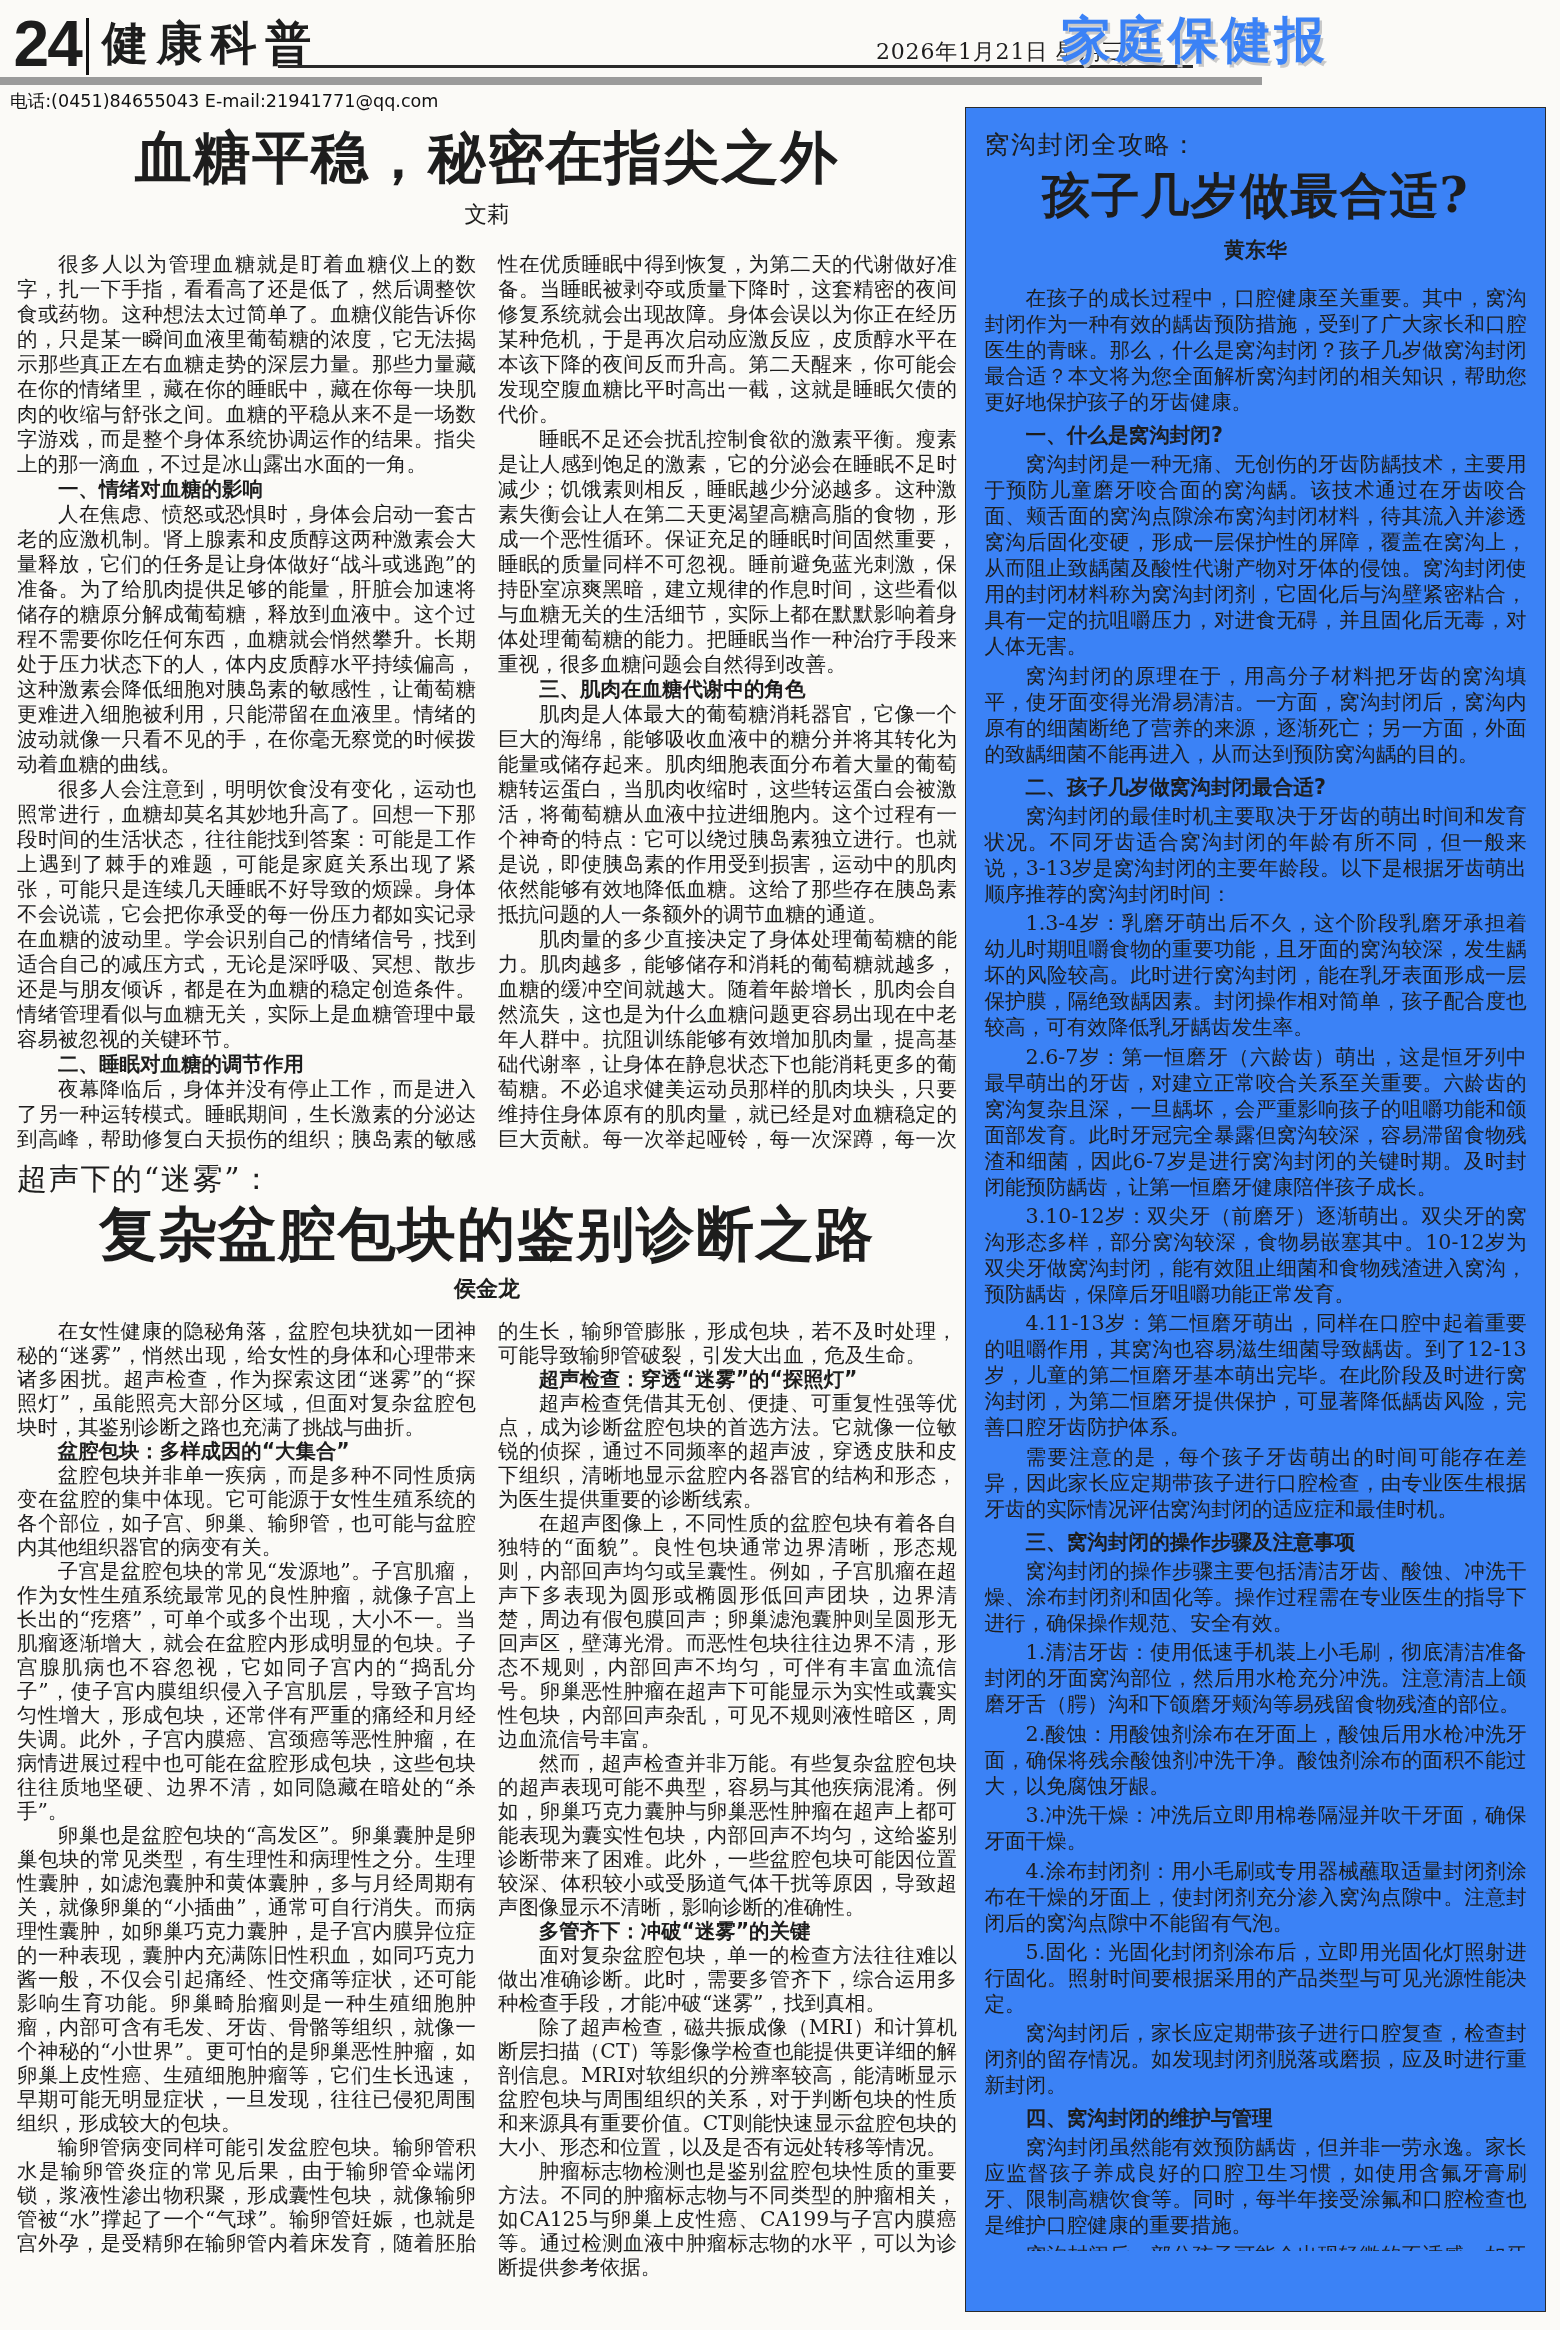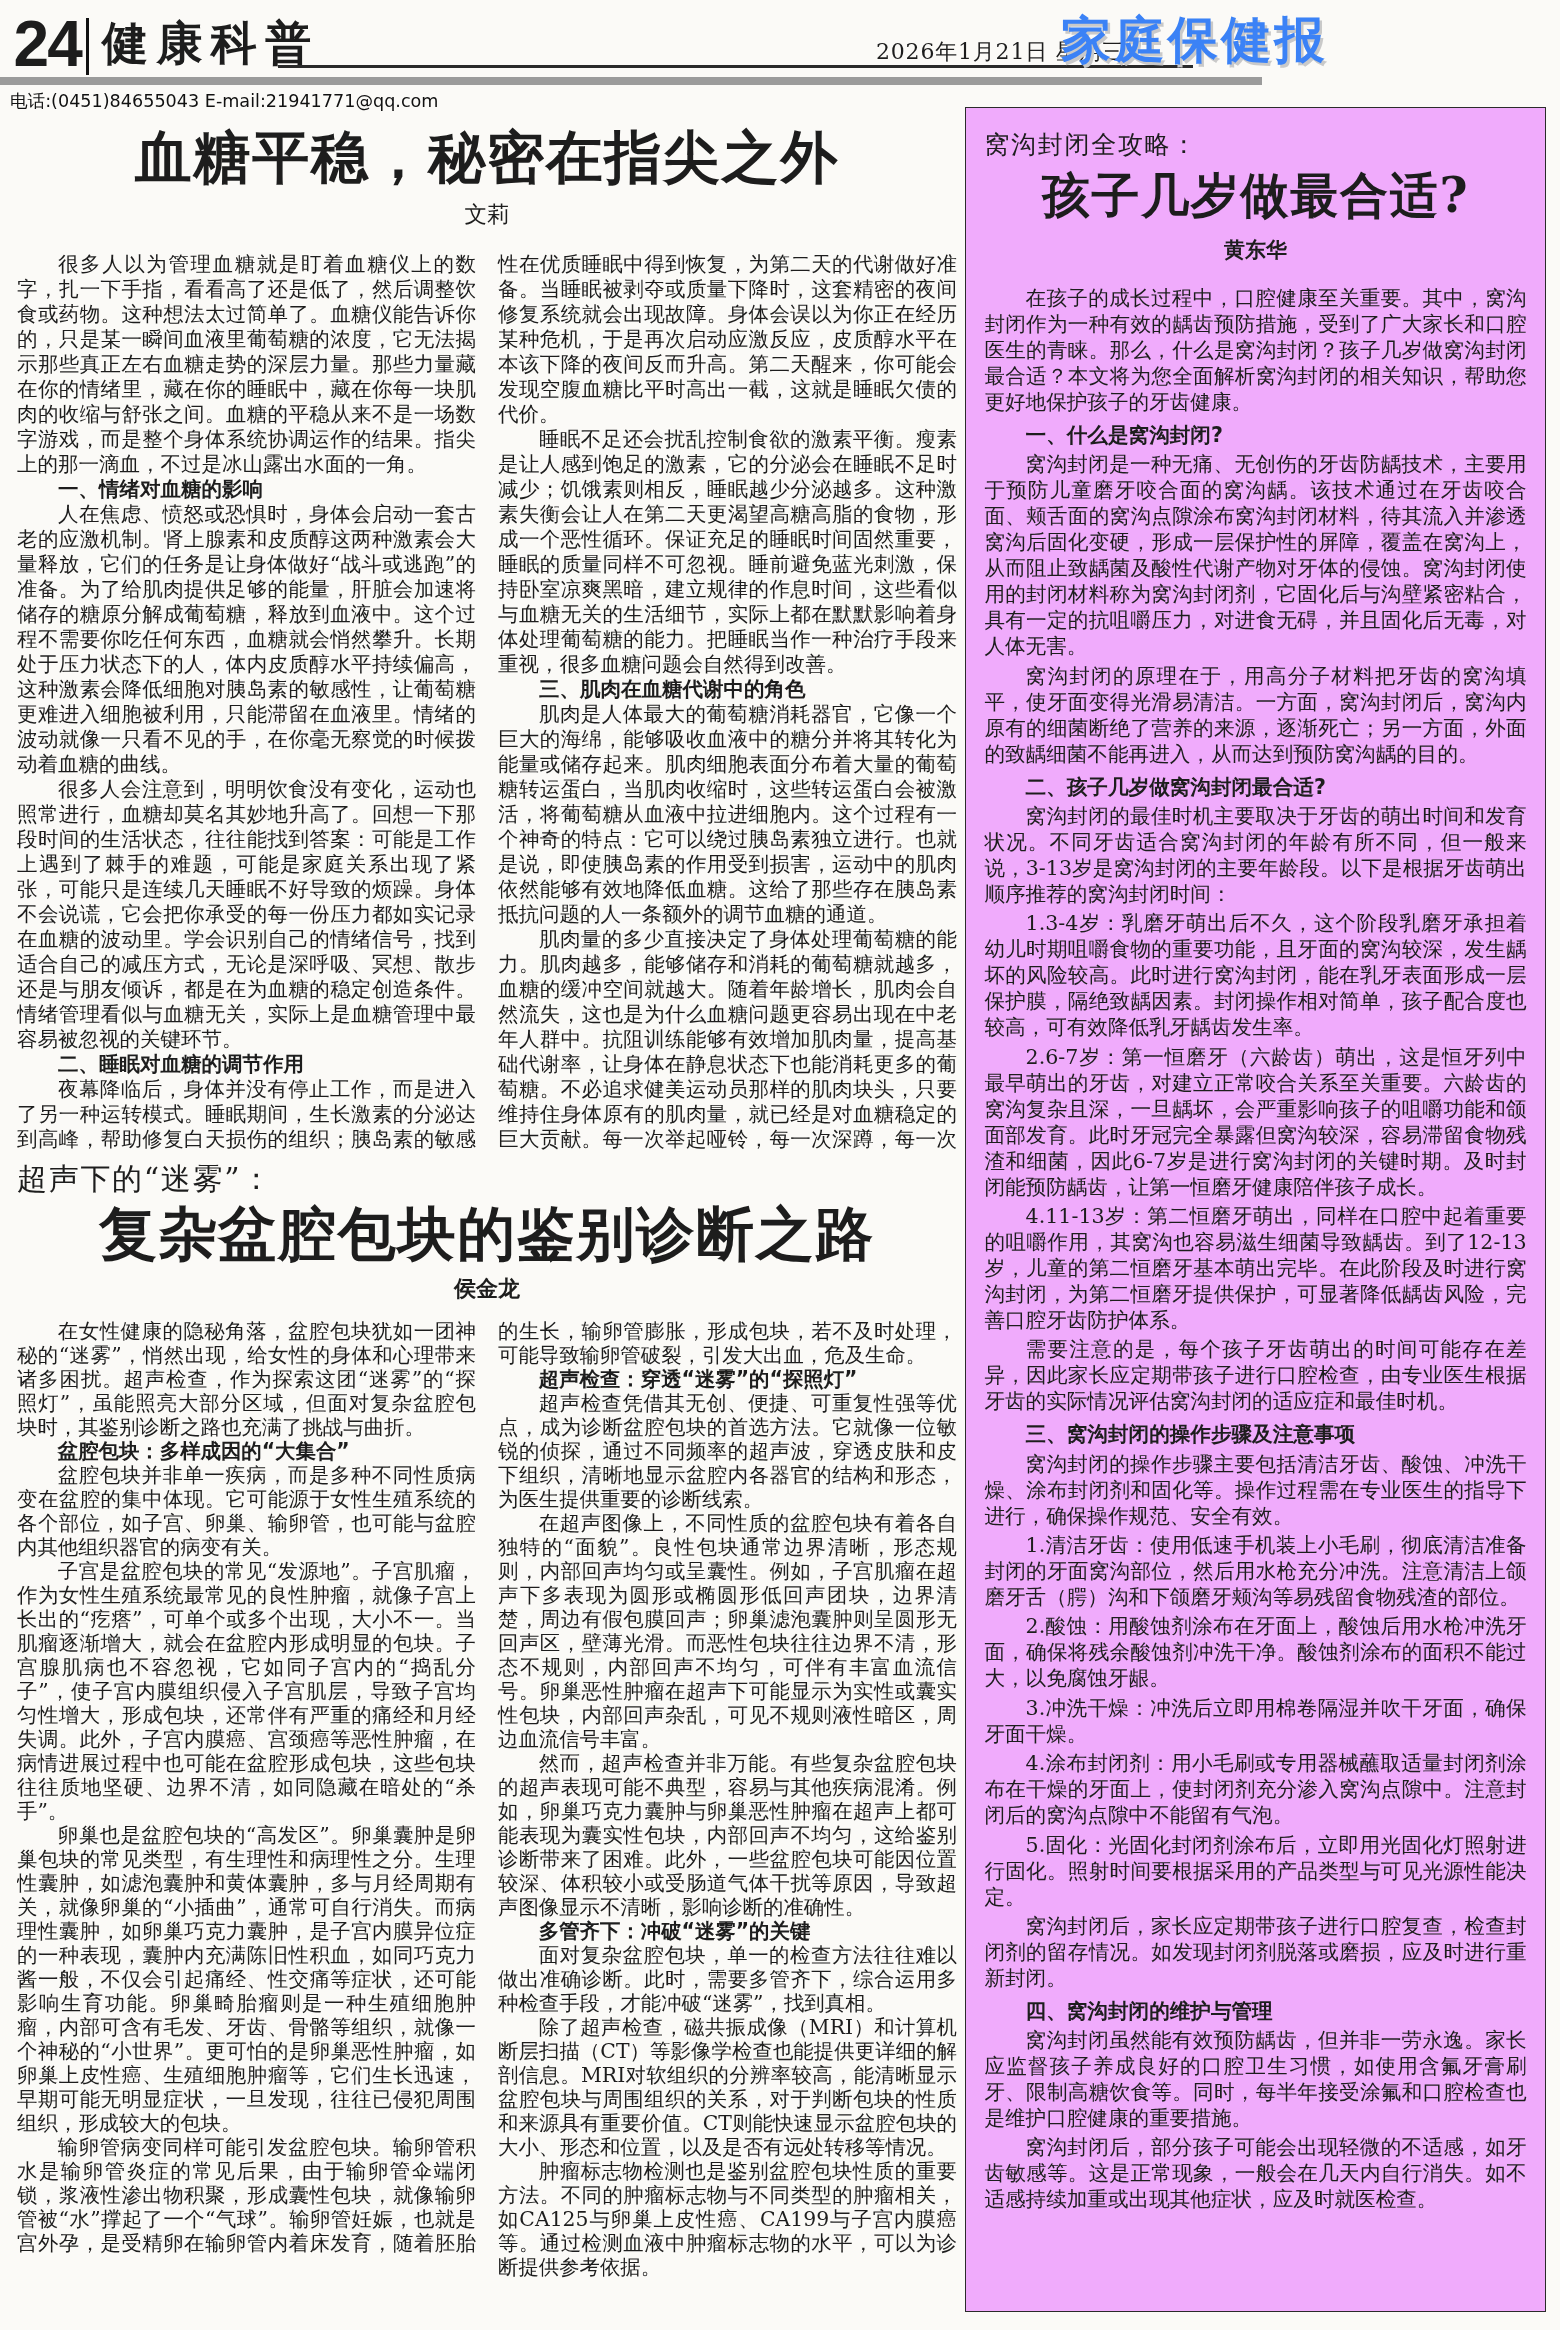--- a/index.html
+++ b/index.html
@@ -29,21 +29,21 @@
   .body-flow p.h{font-family:"DejaVu Sans",sans-serif;font-weight:bold;}
   
   .a1{position:absolute;left:17px;top:126px;width:940px;}
   .a1 .art-title{font-size:57px;}
   .a1 .byline{font-size:22.6px;margin-top:10px;font-weight:normal;}
   .a1-body{margin-top:22px;height:922px;overflow:hidden;
     column-count:2;column-gap:22px;column-fill:auto;
     font-size:20.5px;line-height:25px;}
   
   .a2{position:absolute;left:965px;top:107px;width:581px;height:2205px;
-    border:1.7px solid #2b2b2b;box-sizing:border-box;padding:20px 18.4px 0 18.4px;background:#f0abfc;}
+    border:1.7px solid #2b2b2b;box-sizing:border-box;padding:20px 18.4px 0 18.4px;background:#3b82f6;}
   .a2-kicker{font-size:25px;letter-spacing:1.7px;}
   .a2 .art-title{font-size:48px;margin-top:8.4px;}
   .a2 .byline{font-size:21px;margin-top:13.4px;font-family:"DejaVu Sans",sans-serif;}
   .a2-body{margin-top:18.4px;height:1969px;overflow:hidden;font-size:20.6px;line-height:26px;}
   .a2-body p{margin:3.4px 0;}
   .a2-body p.h{margin:6.7px 0 3.4px 0;}
   
   .a3{position:absolute;left:17px;top:1159px;width:940px;}
   .a3-kicker{font-size:30px;letter-spacing:1.7px;}
   .a3 .art-title{font-size:58px;margin-top:3.4px;}
@@ -90,20 +90,21 @@
   <div class="byline">黄东华</div>
   <div class="a2-body body-flow">
     <p>在孩子的成长过程中，口腔健康至关重要。其中，窝沟封闭作为一种有效的龋齿预防措施，受到了广大家长和口腔医生的青睐。那么，什么是窝沟封闭？孩子几岁做窝沟封闭最合适？本文将为您全面解析窝沟封闭的相关知识，帮助您更好地保护孩子的牙齿健康。</p>
     <p class="h">一、什么是窝沟封闭?</p>
     <p>窝沟封闭是一种无痛、无创伤的牙齿防龋技术，主要用于预防儿童磨牙咬合面的窝沟龋。该技术通过在牙齿咬合面、颊舌面的窝沟点隙涂布窝沟封闭材料，待其流入并渗透窝沟后固化变硬，形成一层保护性的屏障，覆盖在窝沟上，从而阻止致龋菌及酸性代谢产物对牙体的侵蚀。窝沟封闭使用的封闭材料称为窝沟封闭剂，它固化后与沟壁紧密粘合，具有一定的抗咀嚼压力，对进食无碍，并且固化后无毒，对人体无害。</p>
     <p>窝沟封闭的原理在于，用高分子材料把牙齿的窝沟填平，使牙面变得光滑易清洁。一方面，窝沟封闭后，窝沟内原有的细菌断绝了营养的来源，逐渐死亡；另一方面，外面的致龋细菌不能再进入，从而达到预防窝沟龋的目的。</p>
     <p class="h">二、孩子几岁做窝沟封闭最合适?</p>
     <p>窝沟封闭的最佳时机主要取决于牙齿的萌出时间和发育状况。不同牙齿适合窝沟封闭的年龄有所不同，但一般来说，3-13岁是窝沟封闭的主要年龄段。以下是根据牙齿萌出顺序推荐的窝沟封闭时间：</p>
     <p>1.3-4岁：乳磨牙萌出后不久，这个阶段乳磨牙承担着幼儿时期咀嚼食物的重要功能，且牙面的窝沟较深，发生龋坏的风险较高。此时进行窝沟封闭，能在乳牙表面形成一层保护膜，隔绝致龋因素。封闭操作相对简单，孩子配合度也较高，可有效降低乳牙龋齿发生率。</p>
     <p>2.6-7岁：第一恒磨牙（六龄齿）萌出，这是恒牙列中最早萌出的牙齿，对建立正常咬合关系至关重要。六龄齿的窝沟复杂且深，一旦龋坏，会严重影响孩子的咀嚼功能和颌面部发育。此时牙冠完全暴露但窝沟较深，容易滞留食物残渣和细菌，因此6-7岁是进行窝沟封闭的关键时期。及时封闭能预防龋齿，让第一恒磨牙健康陪伴孩子成长。</p>
+    <p>3.10-12岁：双尖牙（前磨牙）逐渐萌出。双尖牙的窝沟形态多样，部分窝沟较深，食物易嵌塞其中。10-12岁为双尖牙做窝沟封闭，能有效阻止细菌和食物残渣进入窝沟，预防龋齿，保障后牙咀嚼功能正常发育。</p>
     <p>4.11-13岁：第二恒磨牙萌出，同样在口腔中起着重要的咀嚼作用，其窝沟也容易滋生细菌导致龋齿。到了12-13岁，儿童的第二恒磨牙基本萌出完毕。在此阶段及时进行窝沟封闭，为第二恒磨牙提供保护，可显著降低龋齿风险，完善口腔牙齿防护体系。</p>
     <p>需要注意的是，每个孩子牙齿萌出的时间可能存在差异，因此家长应定期带孩子进行口腔检查，由专业医生根据牙齿的实际情况评估窝沟封闭的适应症和最佳时机。</p>
     <p class="h">三、窝沟封闭的操作步骤及注意事项</p>
     <p>窝沟封闭的操作步骤主要包括清洁牙齿、酸蚀、冲洗干燥、涂布封闭剂和固化等。操作过程需在专业医生的指导下进行，确保操作规范、安全有效。</p>
     <p>1.清洁牙齿：使用低速手机装上小毛刷，彻底清洁准备封闭的牙面窝沟部位，然后用水枪充分冲洗。注意清洁上颌磨牙舌（腭）沟和下颌磨牙颊沟等易残留食物残渣的部位。</p>
     <p>2.酸蚀：用酸蚀剂涂布在牙面上，酸蚀后用水枪冲洗牙面，确保将残余酸蚀剂冲洗干净。酸蚀剂涂布的面积不能过大，以免腐蚀牙龈。</p>
     <p>3.冲洗干燥：冲洗后立即用棉卷隔湿并吹干牙面，确保牙面干燥。</p>
     <p>4.涂布封闭剂：用小毛刷或专用器械蘸取适量封闭剂涂布在干燥的牙面上，使封闭剂充分渗入窝沟点隙中。注意封闭后的窝沟点隙中不能留有气泡。</p>
     <p>5.固化：光固化封闭剂涂布后，立即用光固化灯照射进行固化。照射时间要根据采用的产品类型与可见光源性能决定。</p>
     <p>窝沟封闭后，家长应定期带孩子进行口腔复查，检查封闭剂的留存情况。如发现封闭剂脱落或磨损，应及时进行重新封闭。</p>

